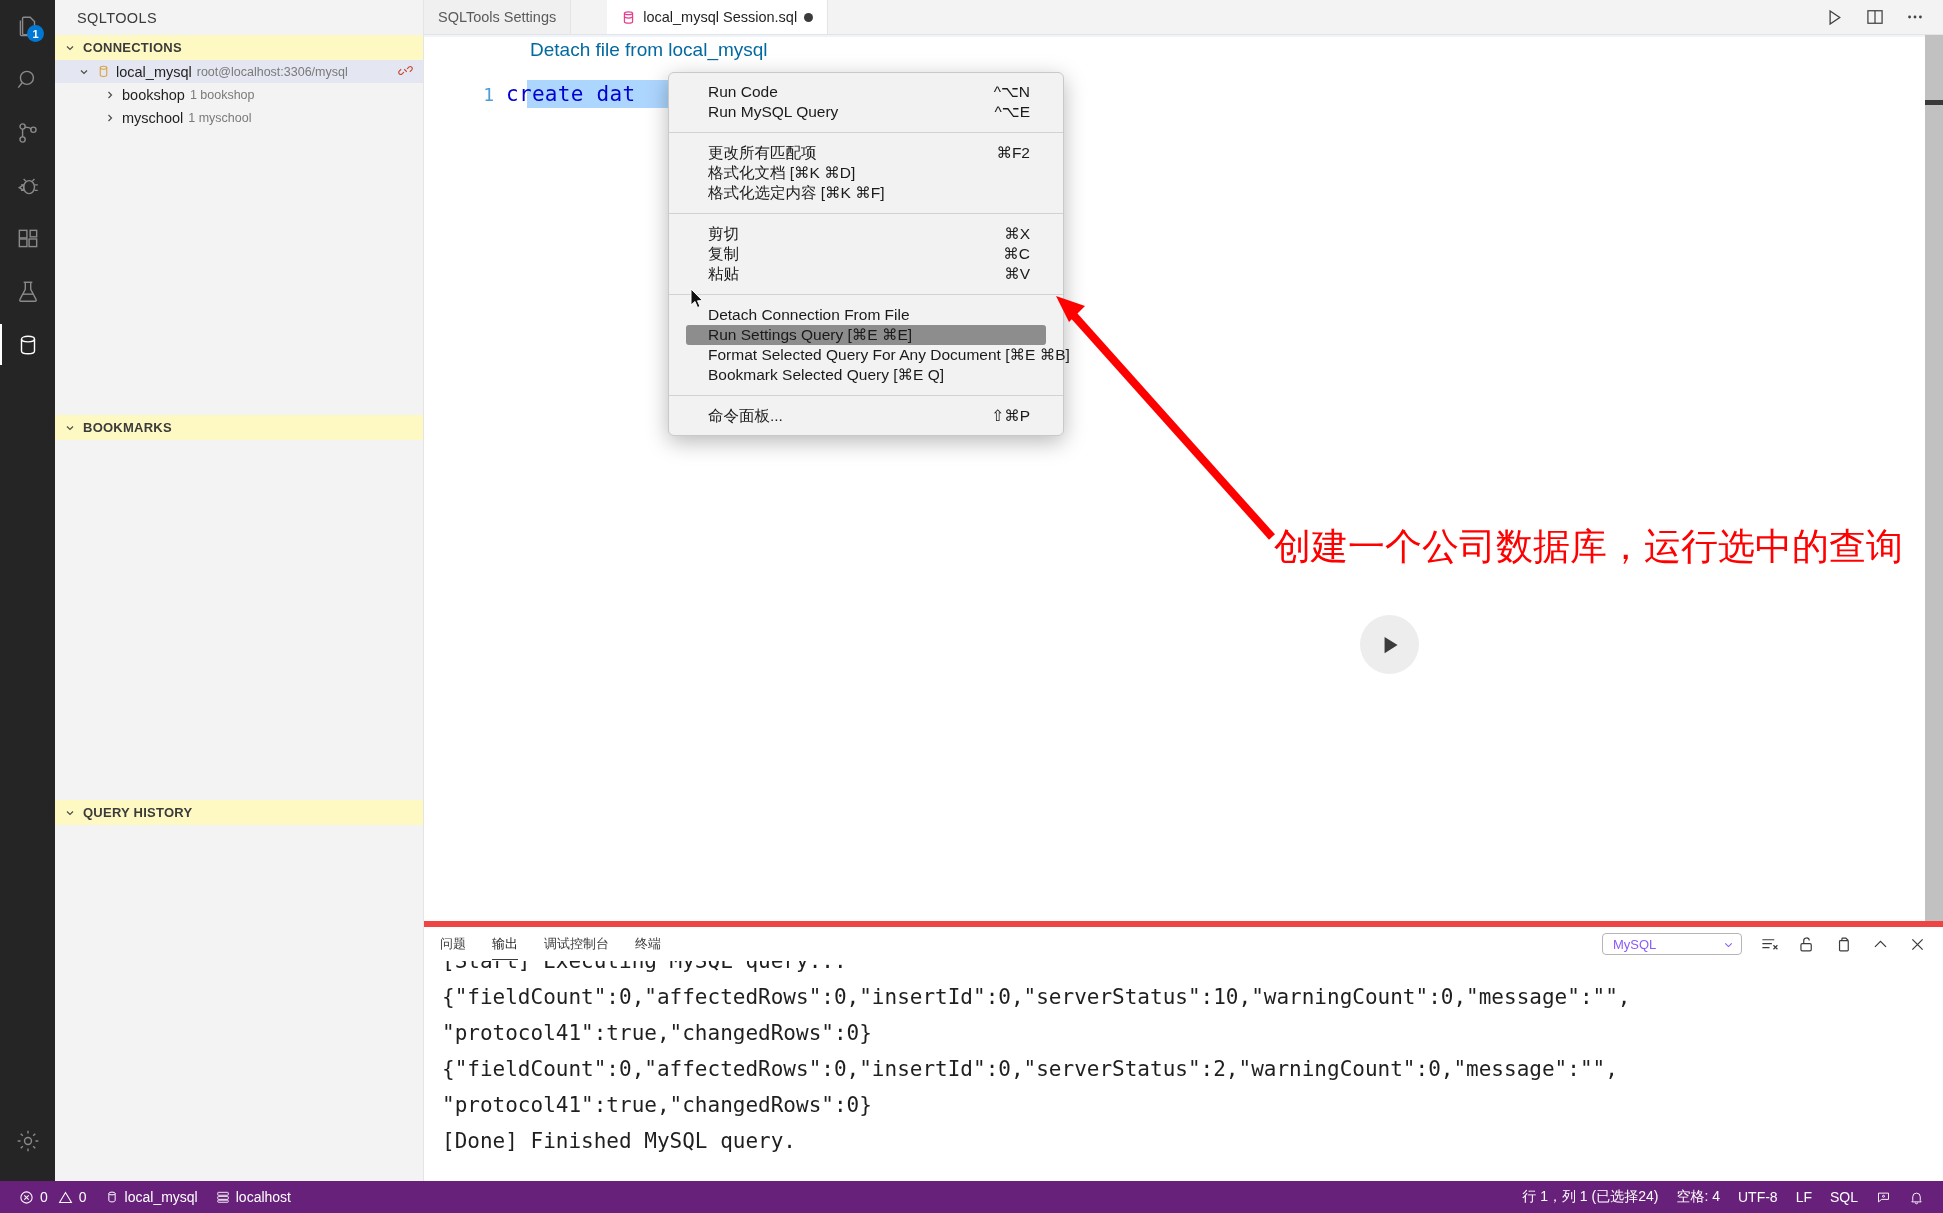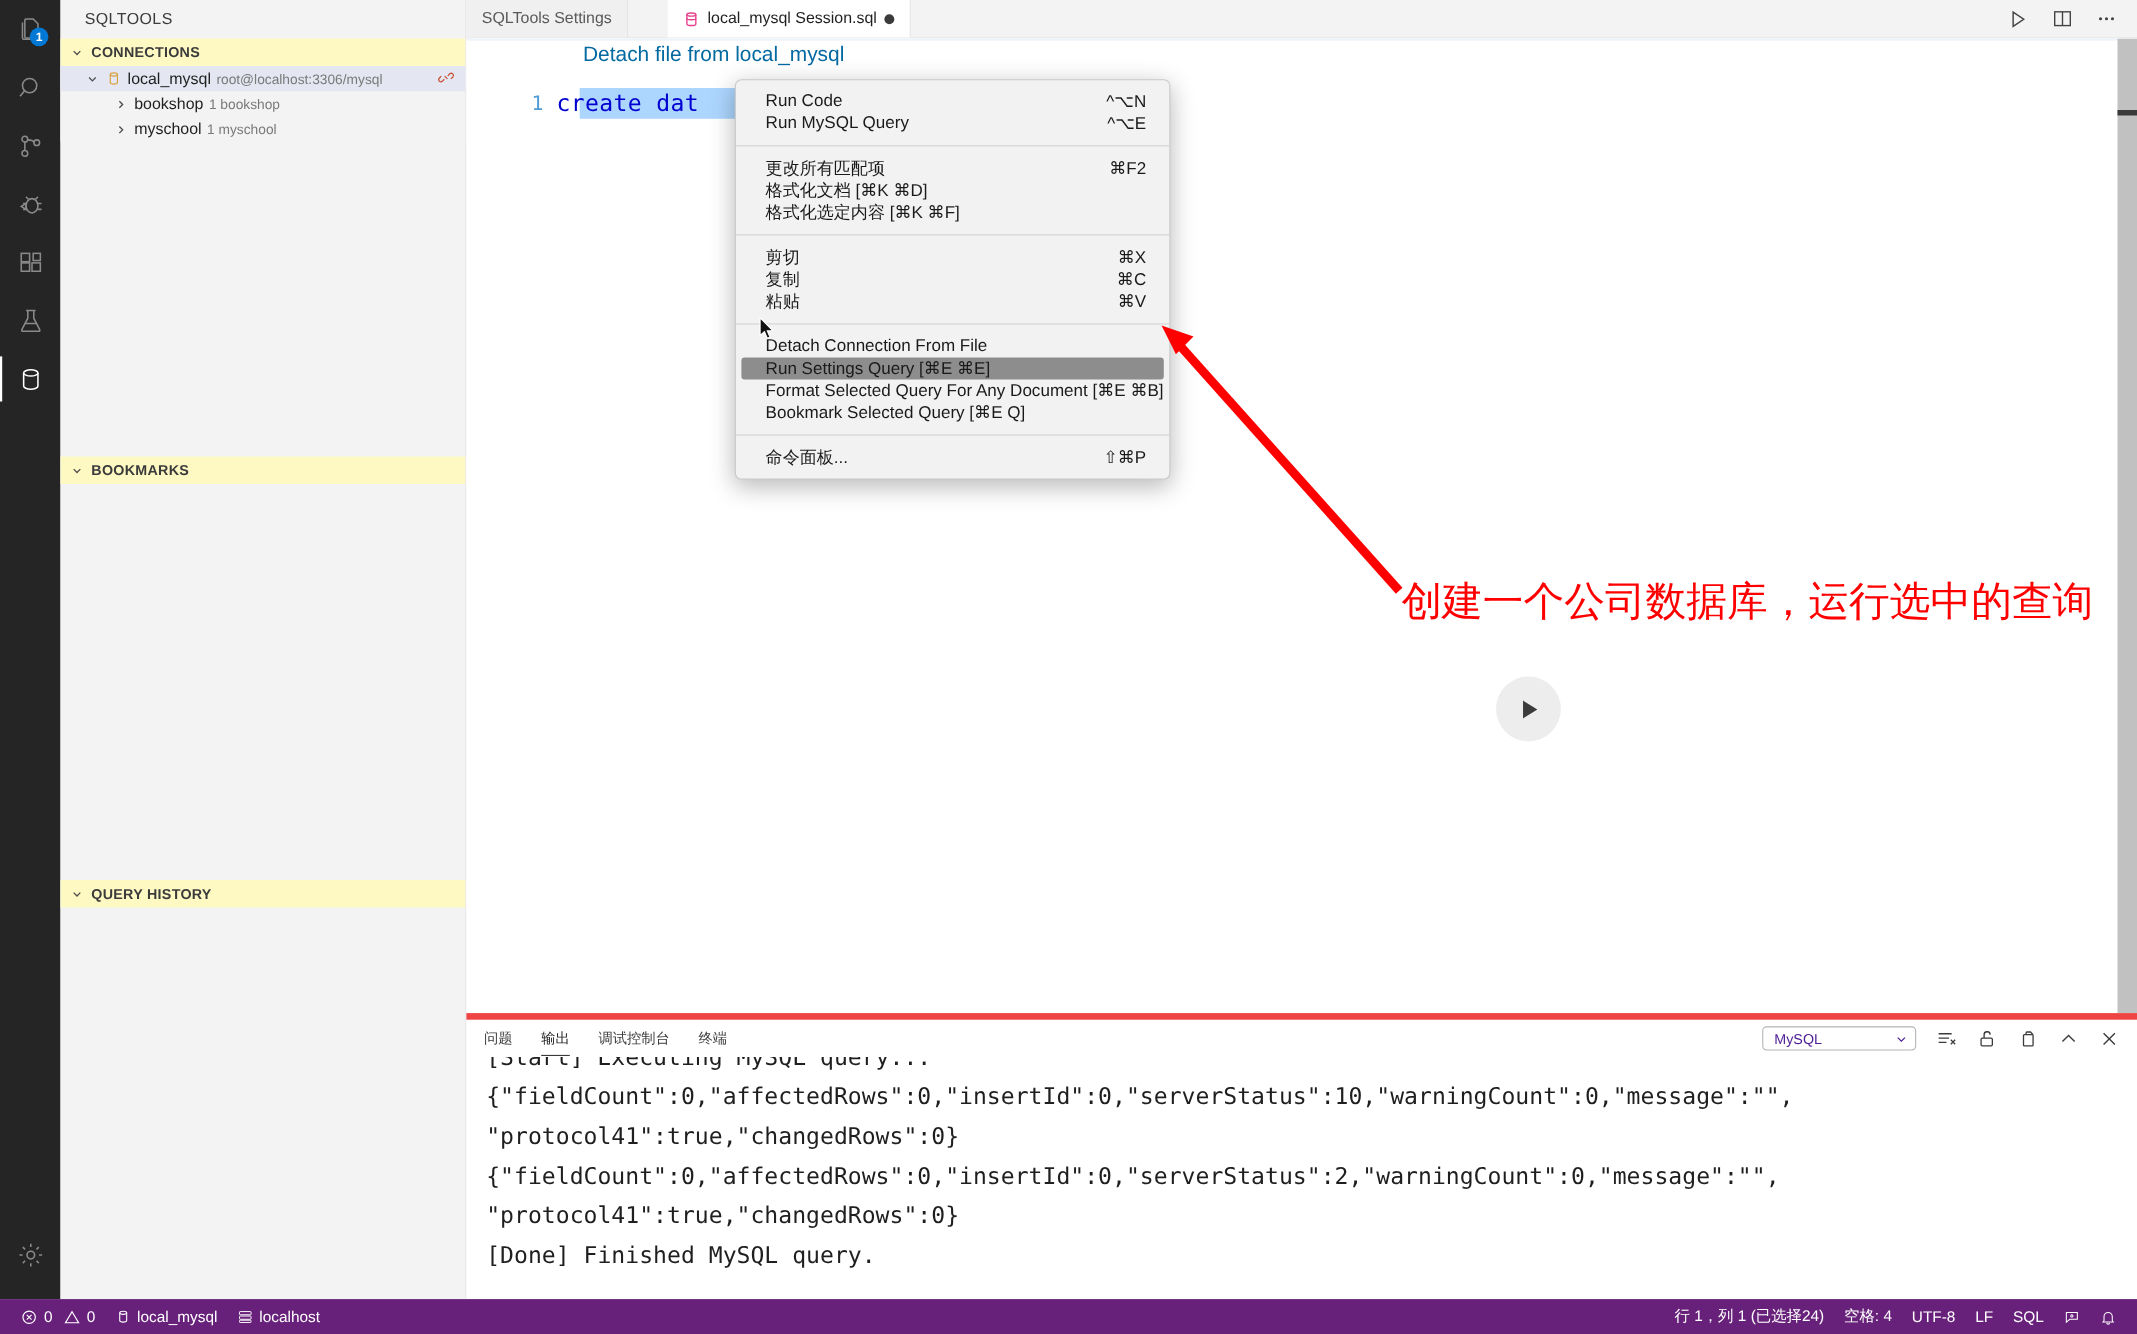--- a/index.html
+++ b/index.html
@@ -136,21 +136,21 @@
     position: absolute; left: 668px; top: 72px; width: 396px;
     background: #f2f2f2;
     border: 1px solid #c9c9c9; border-radius: 6px;
     box-shadow: 0 6px 22px rgba(0,0,0,.28);
     padding: 5px 0; z-index: 40;
     font-size: 15.5px; color: #1a1a1a;
   }
   .ctx-item {
     height: 20px; display: flex; align-items: center;
     padding: 0 16px 0 22px; white-space: nowrap;
-    margin: 0 5px;
+    margin: 0 17px;
   }
   .ctx-item.highlight { background: #8d8d8d; color: #1a1a1a; border-radius: 3px; }
   .ctx-item .sc { margin-left: auto; padding-left: 22px; color: #1a1a1a; }
   .ctx-sep { height: 1px; background: #d2d2d2; margin: 6px 0; }
   .ctx-group { padding: 4px 0; }
   .ctx-cursor { position: absolute; left: 690px; top: 288px; z-index: 45; }
 
   
   .anno-svg { position: absolute; left: 0; top: 0; width: 1943px; height: 1213px; pointer-events: none; z-index: 50; }
   .anno-text {
@@ -172,21 +172,21 @@
   .panel-tab { position: relative; padding: 6px 0; }
   .panel-tab.active { color: #1f1f1f; border-bottom: 1px solid #3b3b3b; }
   .panel-actions {
     position: absolute; right: 16px; top: 0; height: 34px;
     display: flex; align-items: center; gap: 18px; color: #3b3b3b;
   }
   .panel-select {
     display: flex; align-items: center; gap: 10px;
     height: 22px; padding: 0 6px 0 10px;
     border: 1px solid #b5b5b5; border-radius: 4px; background: #fff;
-    font-size: 13px; color: #4c1d95; min-width: 140px;
+    font-size: 13px; color: #8b5cf6; min-width: 140px;
   }
   .panel-select .sel-val { flex: 1; }
   .panel-body {
     position: absolute; left: 0; right: 0; top: 34px; bottom: 0;
     padding-left: 18px; overflow: hidden;
   }
   .out-line {
     font-family: "DejaVu Sans Mono", monospace;
     font-size: 21px; color: #1f1f1f;
     white-space: pre; line-height: 36px;

